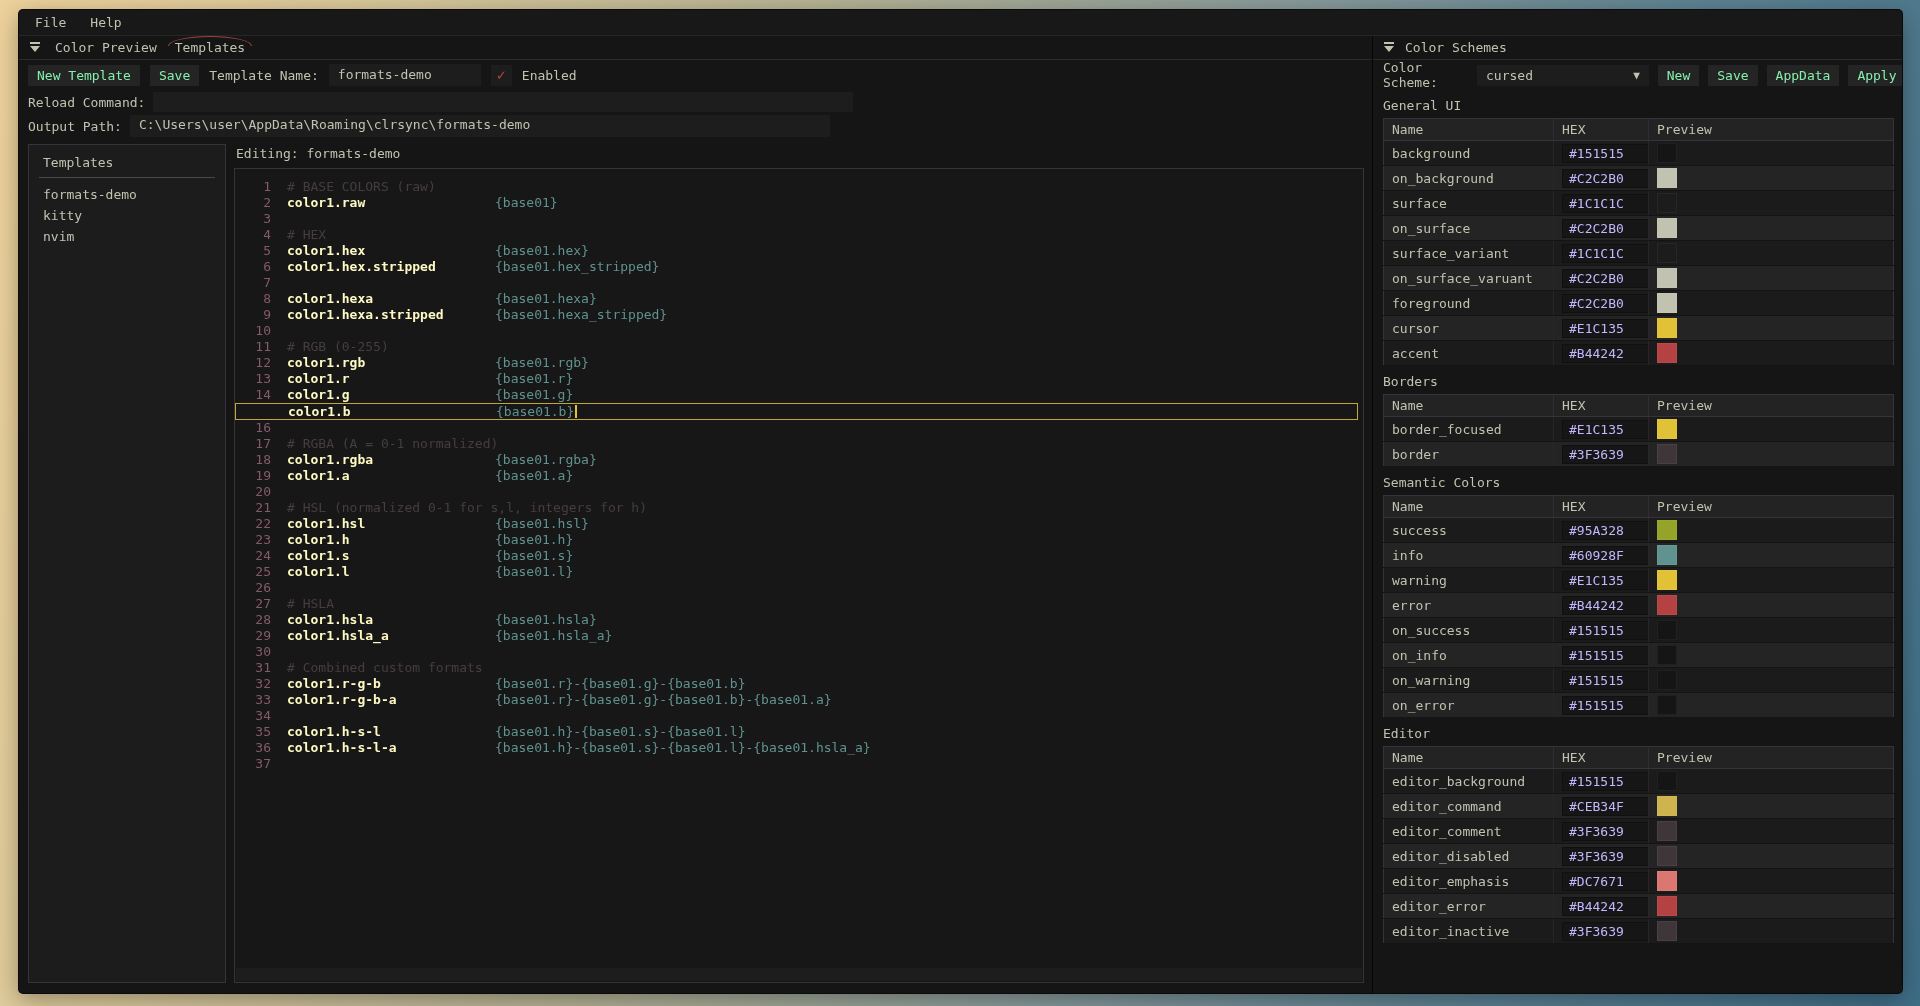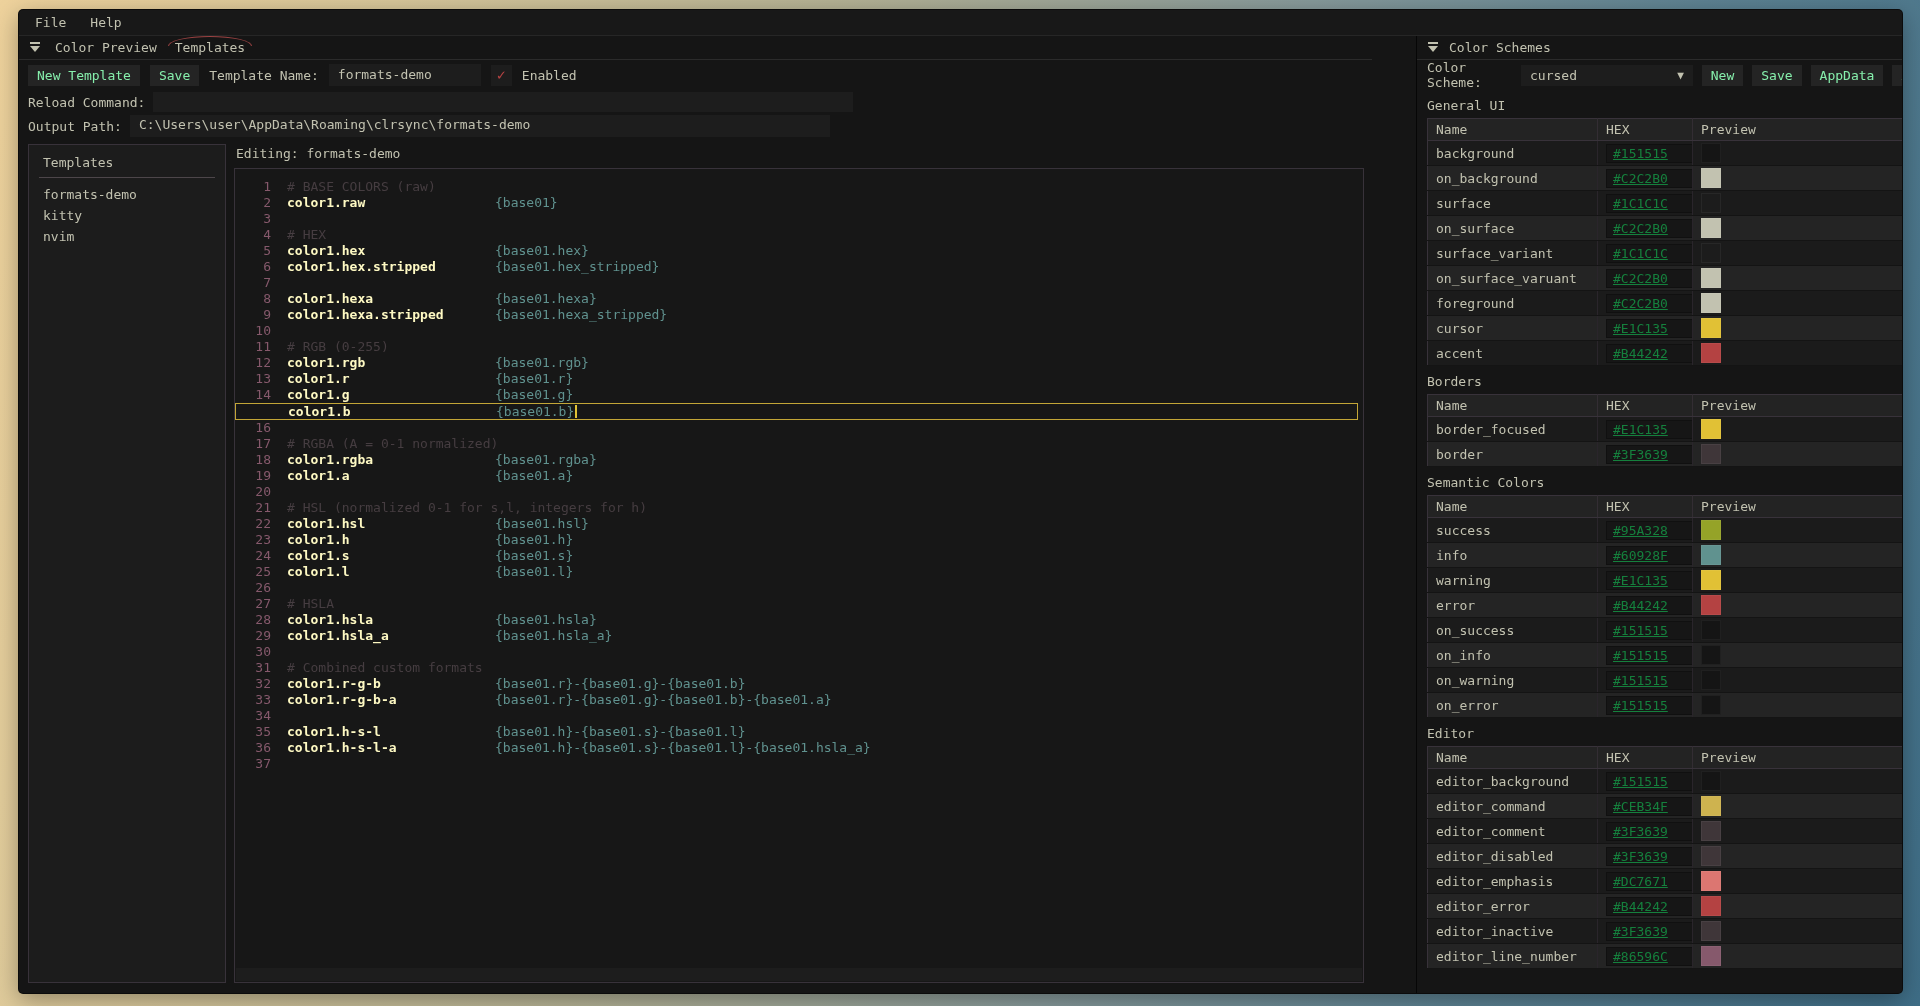--- a/index.html
+++ b/index.html
@@ -16,21 +16,21 @@
     position:absolute; left:19px; top:10px; width:1883px; height:983px;
     background:#151515; border-radius:4px; overflow:hidden;
     box-shadow:0 0 0 1px #0b0b0b, 0 6px 24px rgba(0,0,0,.35);
     display:flex; flex-direction:column;
   }
   
   .menubar { height:26px; flex:none; display:flex; align-items:center; gap:24px;
     padding:0 16px; border-bottom:1px solid #262626; background:#181818; }
   .menu-item { cursor:default; }
   
-  .columns { flex:1; display:flex; min-height:0;gap:44px; }
+  .columns { flex:1; display:flex; min-height:0; }
   .left-col { width:1353px; flex:none; display:flex; flex-direction:column; min-height:0; }
   .right-col { flex:1; border-left:1px solid #060606; display:flex; flex-direction:column; min-height:0; position:relative; background:#151515; }
   .section-header { height:24px; flex:none; display:flex; align-items:center; gap:10px;
     padding:0 10px; border-bottom:1px solid #2b2b2b; }
   
   .collapse-icon { width:12px; height:11px; position:relative; display:inline-block; flex:none; }
   .collapse-icon::before { content:''; position:absolute; left:1px; right:1px; top:0; height:2px; background:#C2C2B0; }
   .collapse-icon::after { content:''; position:absolute; left:1px; top:4px; width:0; height:0;
     border-left:5px solid transparent; border-right:5px solid transparent; border-top:6px solid #C2C2B0; }
   .tab { padding:0 4px; position:relative; cursor:default; }
@@ -73,21 +73,21 @@
   .sections { flex:1; overflow:hidden; padding:0 22px 0 10px; }
   .sec-title { padding:8px 0 5px; }
   table.vars { width:100%; border-collapse:collapse; border:1px solid #38323a; table-layout:fixed; }
   table.vars th { text-align:left; font-weight:normal; background:#232323; padding:3px 8px;
     border-bottom:1px solid #38323a; border-right:1px solid #332d33; height:22px; }
   table.vars td { padding:2px 8px; border-right:1px solid #2a252b; border-bottom:1px solid #141414; height:25px; }
   table.vars th:last-child, table.vars td:last-child { border-right:none; }
   table.vars tr.odd td { background:#1b1b1b; }
   table.vars tr.even td { background:#242424; }
   .col-name { width:170px; } .col-hex { width:95px; } .col-prev { width:auto; }
-  .hexbox { background:#161616; border:1px solid #101010; padding:1px 6px; width:88px; color:#15803d;text-decoration:underline; }
+  .hexbox { background:#161616; border:1px solid #101010; padding:1px 6px; width:88px; color:#c4b5fd; }
   .swatch { width:20px; height:20px; border:1px solid rgba(255,255,255,0.05); }
   .vscroll { position:absolute; right:5px; top:56px; bottom:4px; width:10px; background:#101010; border-radius:5px; }
 </style>
 </head>
 <body>
 
 <div class="screen">
   <div class="window">
 
     <div class="menubar">
@@ -475,29 +475,20 @@
                 </tr>
                 <tr class="odd">
                   <td class="col-name">editor_inactive</td>
                   <td class="col-hex">
                     <div class="hexbox">#3F3639</div>
                   </td>
                   <td class="col-prev">
                     <div class="swatch" style="background: rgb(63, 54, 57);"></div>
                   </td>
                 </tr>
-                <tr class="even">
-                  <td class="col-name">editor_line_number</td>
-                  <td class="col-hex">
-                    <div class="hexbox">#86596C</div>
-                  </td>
-                  <td class="col-prev">
-                    <div class="swatch" style="background: rgb(134, 89, 108);"></div>
-                  </td>
-                </tr>
               </tbody>
             </table>
           </div>
         <div class="vscroll"></div>
       </div>
 
     </div>
   </div>
 </div>
 

